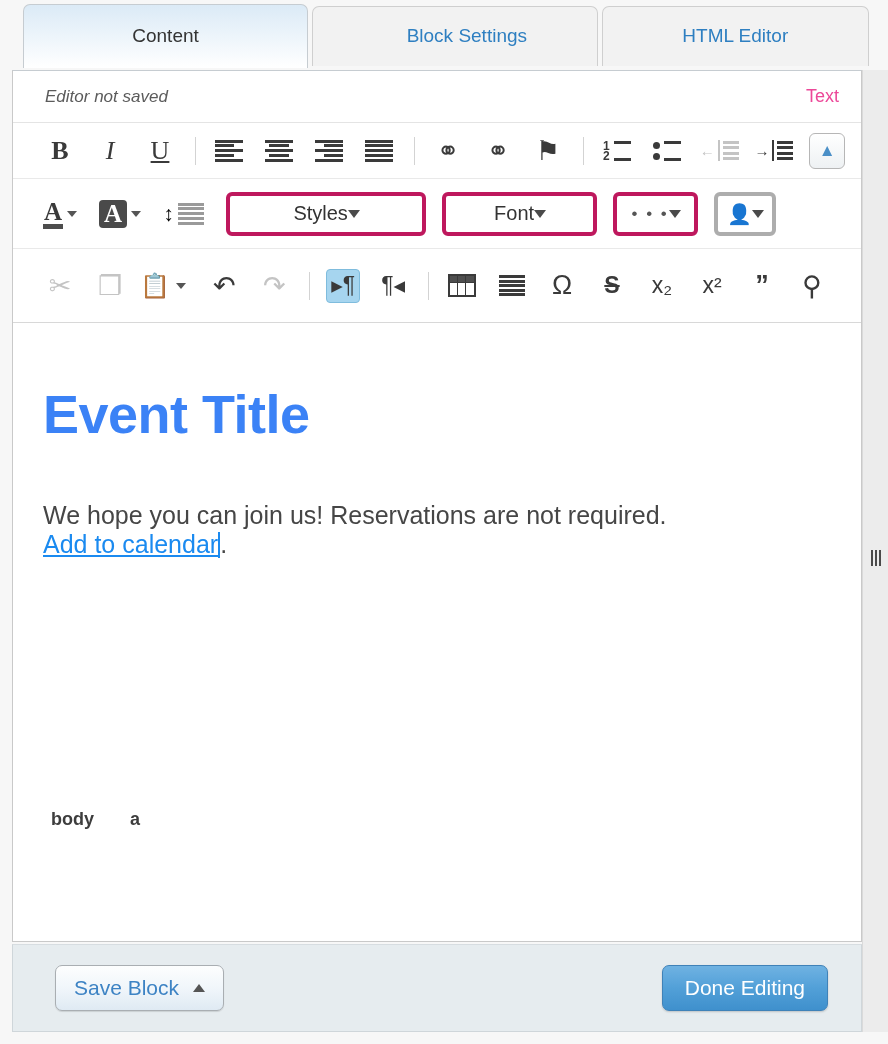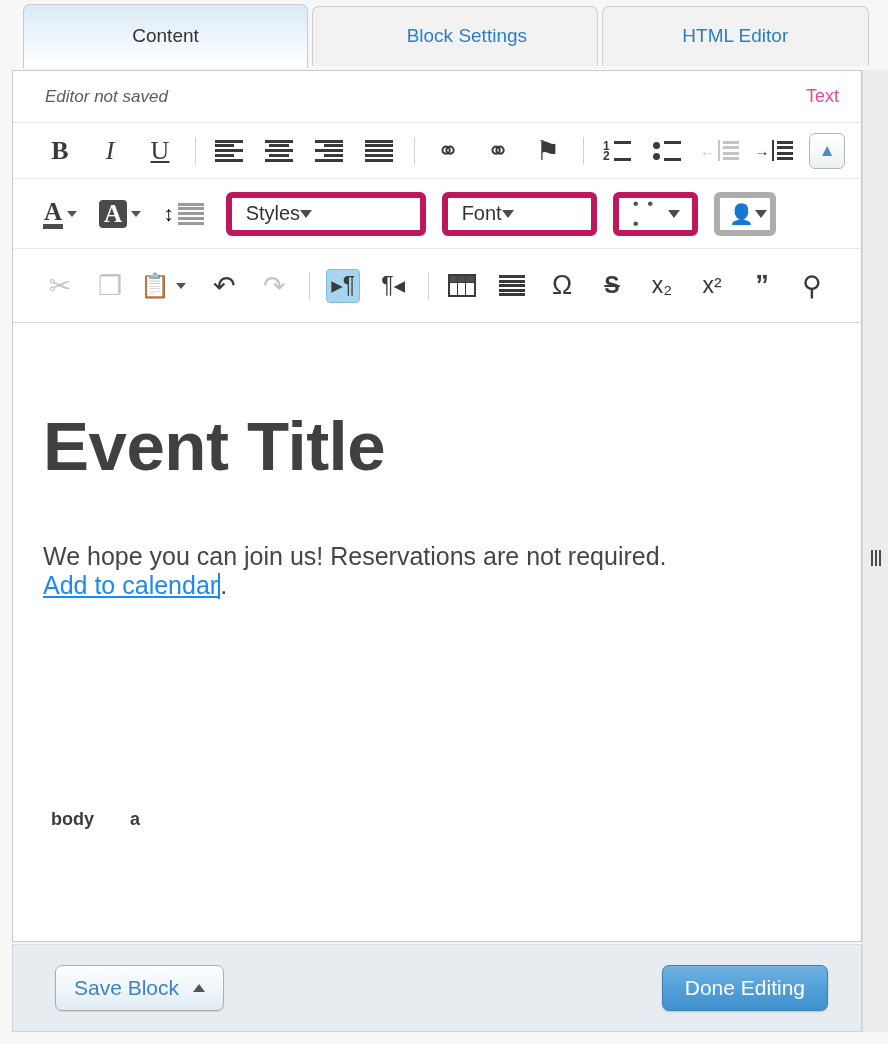--- a/index.html
+++ b/index.html
@@ -174,26 +174,26 @@
 
   
   .lineh { display: flex; align-items: center; gap: 4px; margin-right: 22px; cursor: pointer; }
   .lineh .updown { font-size: 21px; line-height: 1; }
   .lineh .bars { display: flex; flex-direction: column; justify-content: space-between; height: 22px; width: 26px; }
   .lineh .bars i { display: block; height: 3px; background: #9a9a9a; width: 100%; }
 
   
   .dd {
     height: 44px;
-    border: 6px solid #be185d;
+    border: 4px solid #be185d;
     border-radius: 6px;
     background: #ffffff;
     display: flex;
     align-items: center;
-    justify-content: flex-start;
+    justify-content: center;
     padding: 0 12px 0 14px;
     font-size: 20px;
     color: #333;
     margin-right: 16px;
     cursor: pointer;
     user-select: none;
   }
   .dd.styles { width: 200px; }
   .dd.font   { width: 155px; }
   .dd.more   { width: 85px; font-size: 17px; letter-spacing: 2px; color: #555; }
@@ -229,26 +229,25 @@
 
   
   .content {
     position: relative;
     height: 522px;
     padding: 60px 30px 0 30px;
     background: #ffffff;
     overflow: hidden;
   }
   .doc-title {
-    font-size: 69px;
+    font-size: 54px;
     font-weight: bold;
-    color: #404040;
+    color: #3b82f6;
     letter-spacing: -0.5px;
     margin-bottom: 56px;
-    margin-top: 24px;
   }
   .doc-para {
     font-size: 25px;
     color: #464646;
   }
   .doc-link-line { font-size: 25px; color: #464646; }
   .doc-link {
     color: #1a8af0;
     text-decoration: underline;
     cursor: pointer;

